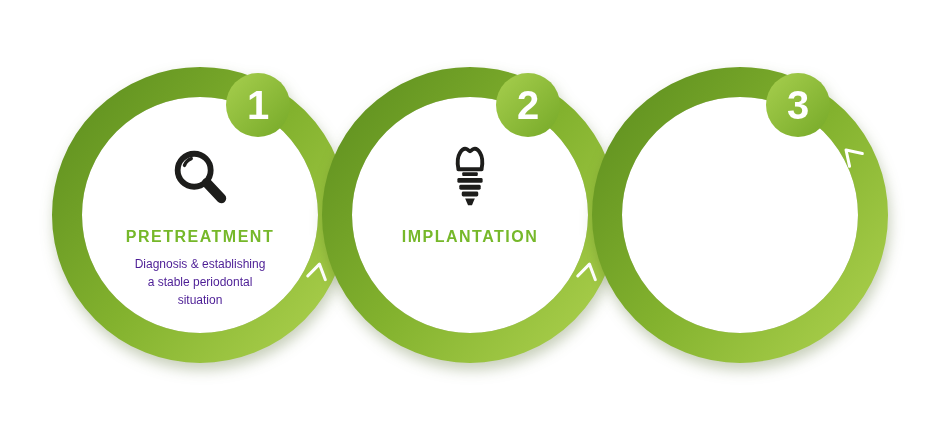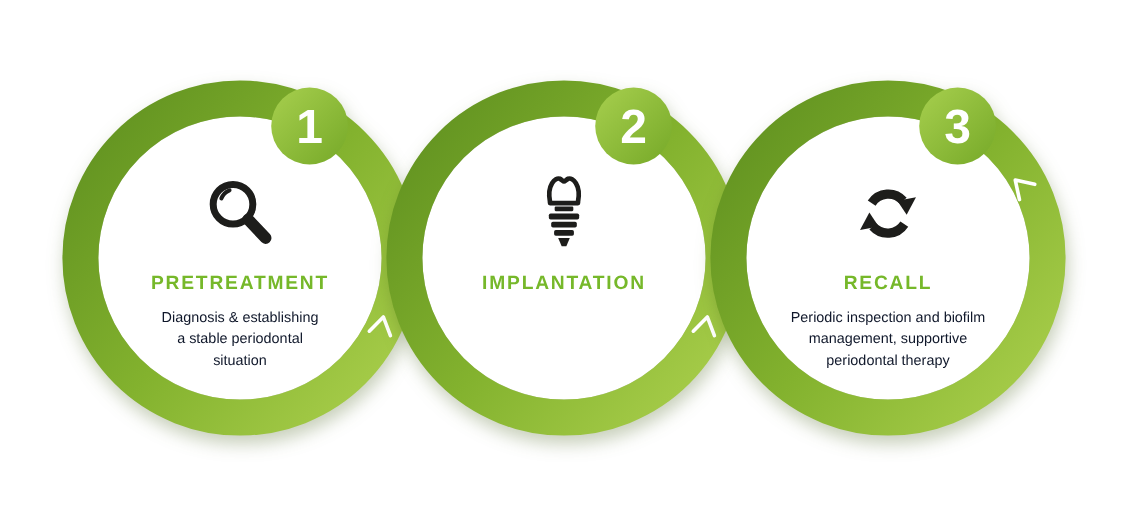--- a/index.html
+++ b/index.html
@@ -52,21 +52,21 @@
     margin: 0 0 9px 0;
     font-size: 16px;
     font-weight: bold;
     letter-spacing: 1.5px;
     color: #76b82a;
   }
   .desc {
     margin: 0;
     font-size: 12px;
     line-height: 1.5;
-    color: #0f172a;
+    color: #4c1d95;
     white-space: pre-line;
   }
 </style>
 </head>
 <body>
 
 <svg width="0" height="0" style="position:absolute" aria-hidden="true">
   <defs>
     <linearGradient id="ringGrad" x1="0%" y1="0%" x2="100%" y2="85%">
       <stop offset="0%" stop-color="#5e8f1f"></stop>
@@ -133,27 +133,13 @@
 <div class="step step-3">
   <svg class="ring" width="300" height="300" viewBox="0 0 300 300">
     <circle cx="150" cy="150" r="118" fill="#ffffff"></circle>
     <circle cx="150" cy="150" r="133" fill="none" stroke="url(#ringGrad)" stroke-width="30"></circle>
     <g transform="translate(261,90) rotate(-45)">
       <path d="M-9 7 L0 -7 L9 7" fill="none" stroke="#ffffff" stroke-width="3" stroke-linecap="round" stroke-linejoin="round"></path>
     </g>
     <circle cx="208" cy="40" r="32" fill="url(#badgeGrad)"></circle>
     <text x="208" y="54" text-anchor="middle" class="badge-num">3</text>
   </svg>
-  <div class="inner">
-    <div class="icon-wrap">
-      <svg width="68" height="68" viewBox="0 0 70 70">
-        <path d="M21 26 A17 17 0 0 1 48 24" fill="none" stroke="#1d1d1b" stroke-width="8"></path>
-        <path d="M43 24 L59 21 L51 36 Z" fill="#1d1d1b"></path>
-        <path d="M49 44 A17 17 0 0 1 22 46" fill="none" stroke="#1d1d1b" stroke-width="8"></path>
-        <path d="M27 46 L11 49 L19 34 Z" fill="#1d1d1b"></path>
-      </svg>
-    </div>
-    <h2 class="title">RECALL</h2>
-    <p class="desc">Periodic inspection and biofilm
-management, supportive
-periodontal therapy</p>
-  </div>
 </div>
 
 </body></html>

